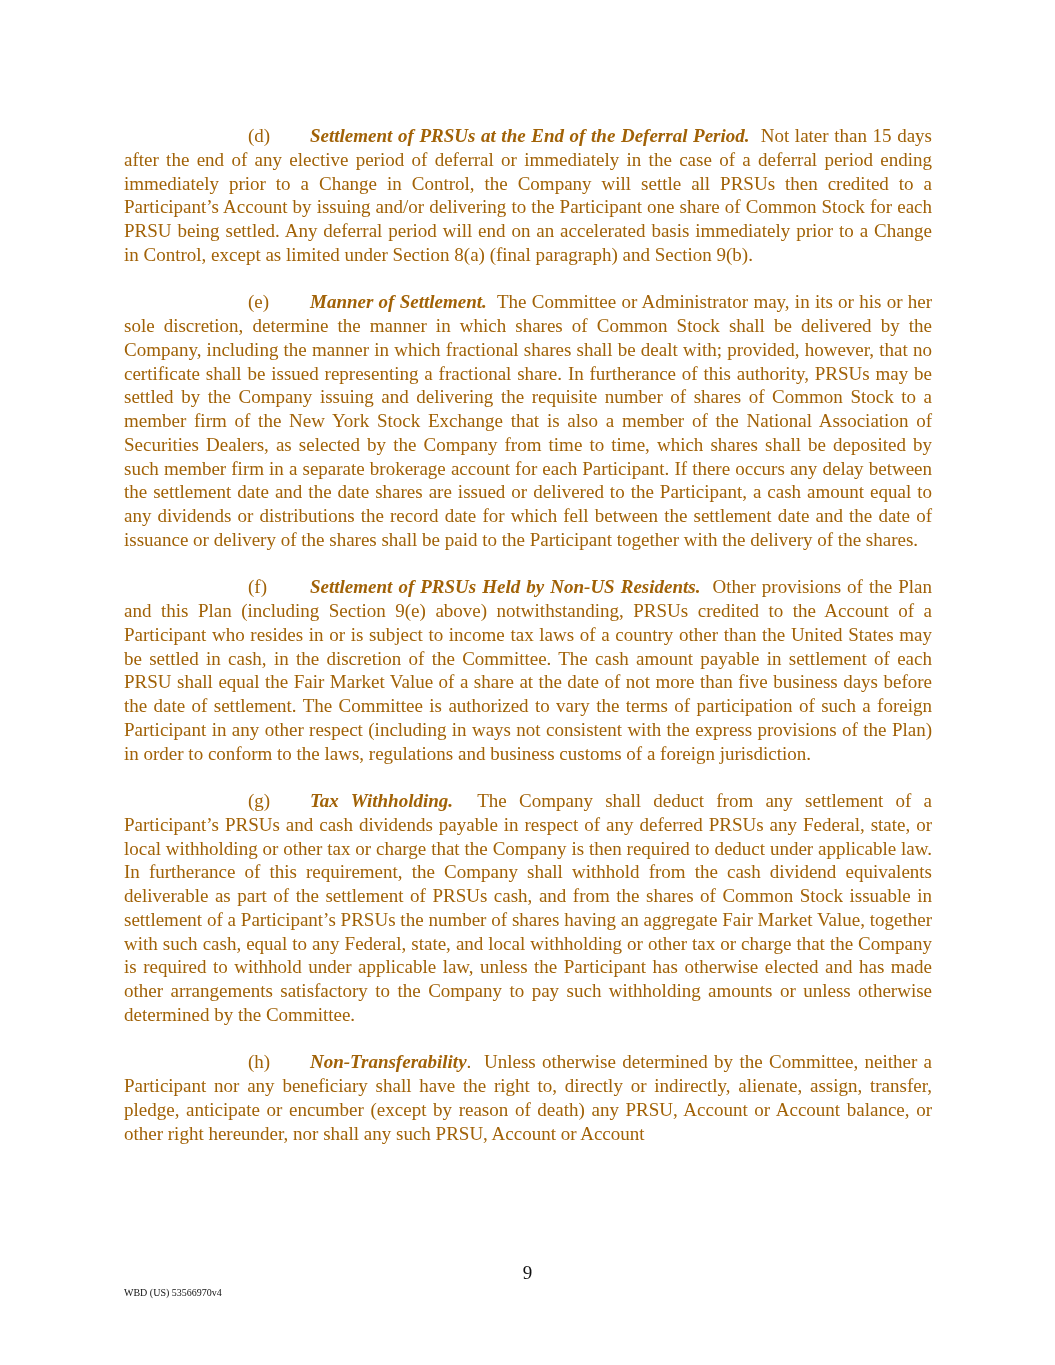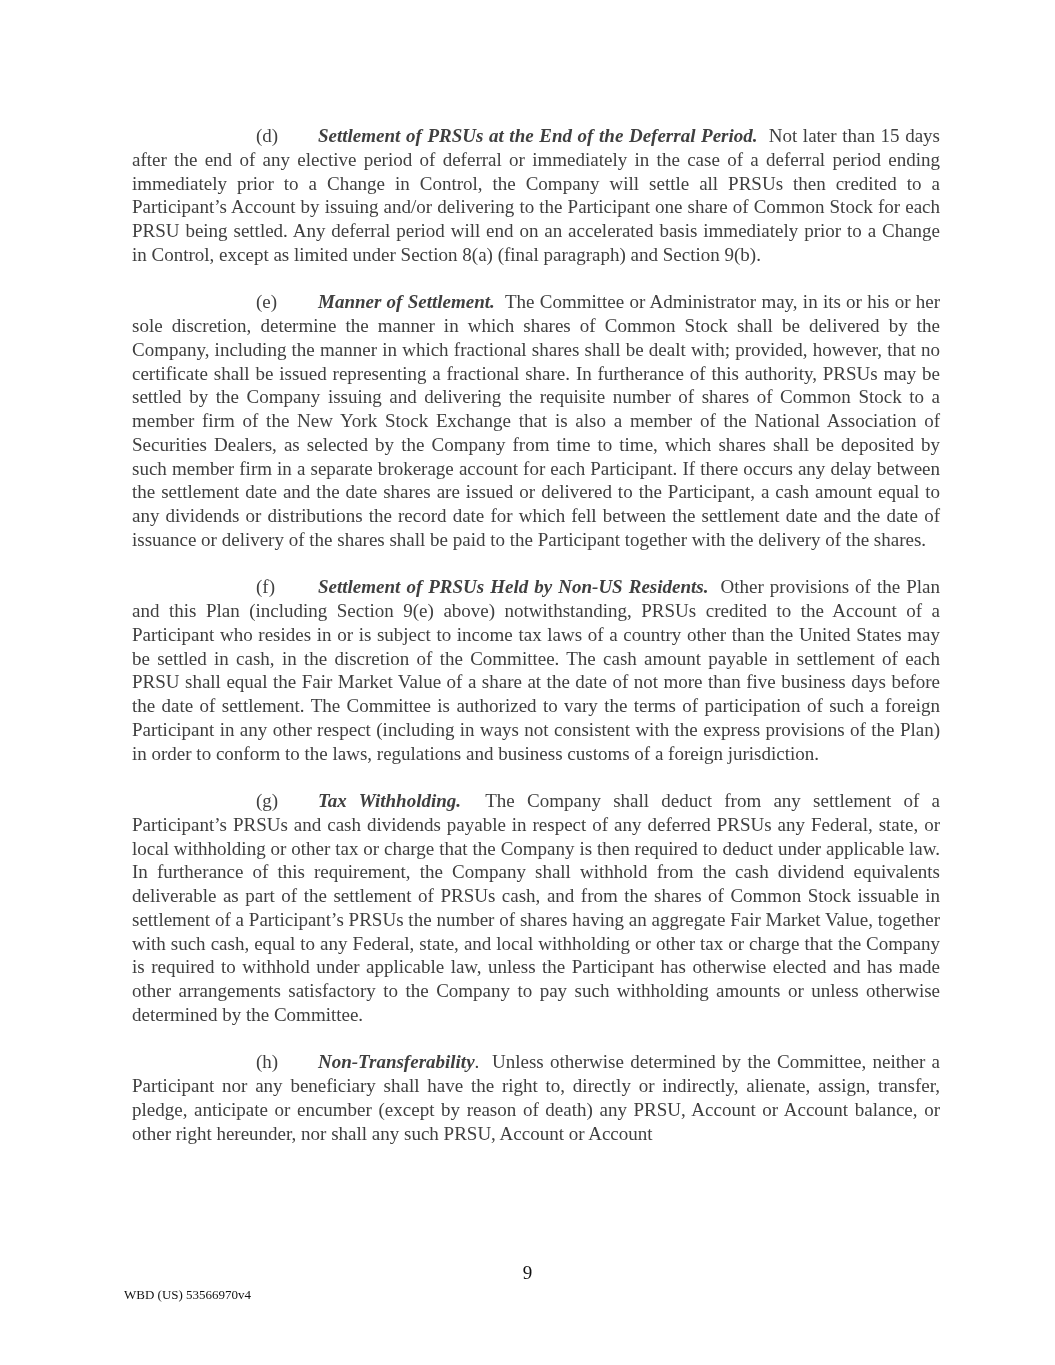--- a/index.html
+++ b/index.html
@@ -1,32 +1,32 @@
 <!DOCTYPE html>
 <html><head>
 <meta charset="utf-8">
 <style>
   html, body { margin: 0; padding: 0; background: #ffffff; }
   body { width: 1055px; height: 1365px; position: relative; overflow: hidden; }
   .page {
-    position: absolute; left: 132px; top: 124px; width: 808px;
+    position: absolute; left: 124px; top: 124px; width: 808px;
     font-family: "Liberation Serif", "DejaVu Serif", serif;
-    font-size: 19px; line-height: 23.75px; color: #404040;
+    font-size: 19px; line-height: 23.75px; color: #a16207;
     text-align: justify;
   }
   .para { margin: 0 0 23.75px 0; }
   .para .num { display: inline-block; margin-left: 124px; width: 62px; }
   .para .heading { font-weight: bold; font-style: italic; }
   .page-number {
     position: absolute; top: 1262px; left: 0; width: 1055px; text-align: center;
     font-family: "Liberation Serif", serif; font-size: 19px; color: #111;
   }
   .doc-id {
     position: absolute; top: 1287px; left: 124px;
-    font-family: "Liberation Serif", serif; font-size: 13px; color: #111;
+    font-family: "Liberation Serif", serif; font-size: 10px; color: #111;
   }
 </style>
 </head>
 <body>
 
 <div class="page">
   <p class="para"><span class="num">(d)</span><span class="heading">Settlement of PRSUs at the End of the Deferral Period.</span><span style="white-space:pre">  </span><span>Not later than 15 days after the end of any elective period of deferral or immediately in the case of a deferral period ending immediately prior to a Change in Control, the Company will settle all PRSUs then credited to a Participant’s Account by issuing and/or delivering to the Participant one share of Common Stock for each PRSU being settled. Any deferral period will end on an accelerated basis immediately prior to a Change in Control, except as limited under Section 8(a) (final paragraph) and Section 9(b).</span></p>
 
   <p class="para"><span class="num">(e)</span><span class="heading">Manner of Settlement.</span><span style="white-space:pre">  </span><span>The Committee or Administrator may, in its or his or her sole discretion, determine the manner in which shares of Common Stock shall be delivered by the Company, including the manner in which fractional shares shall be dealt with; provided, however, that no certificate shall be issued representing a fractional share. In furtherance of this authority, PRSUs may be settled by the Company issuing and delivering the requisite number of shares of Common Stock to a member firm of the New York Stock Exchange that is also a member of the National Association of Securities Dealers, as selected by the Company from time to time, which shares shall be deposited by such member firm in a separate brokerage account for each Participant. If there occurs any delay between the settlement date and the date shares are issued or delivered to the Participant, a cash amount equal to any dividends or distributions the record date for which fell between the settlement date and the date of issuance or delivery of the shares shall be paid to the Participant together with the delivery of the shares.</span></p>
 

